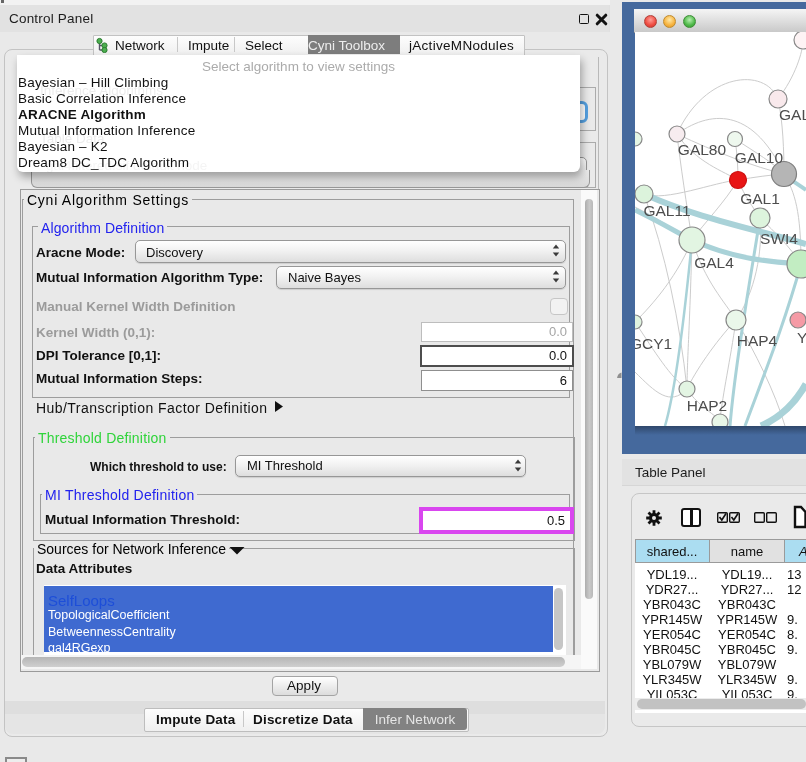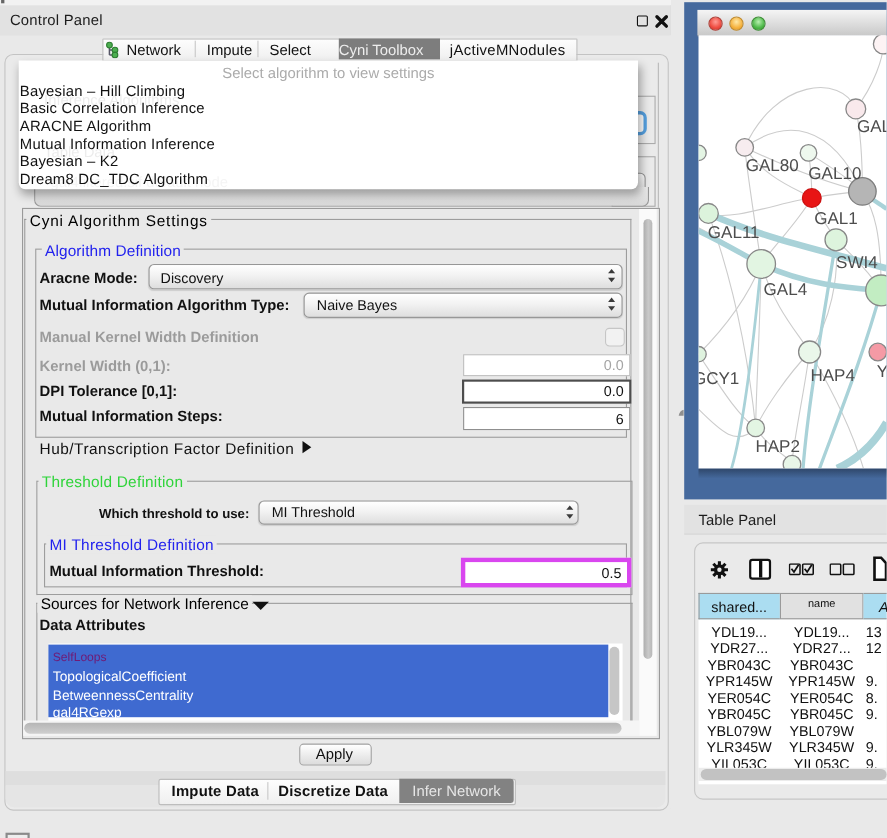--- a/index.html
+++ b/index.html
@@ -111,21 +111,21 @@
 
 <div class="gb" style="left:33px;top:548px;width:540px;height:109px;border-bottom:none;"></div>
 <div class="gt" style="left:34px;top:541px;font-size:14px;">Sources for Network Inference</div>
 <svg class="a" style="left:229px;top:546px" width="16" height="9" viewBox="0 0 16 9">
     <path d="M0.5 1 L15.5 1 L8 8.5 Z" fill="#111"></path>
   </svg>
 <div class="lbl" style="left:36px;top:561px;font-size:13.5px;font-weight:bold;">Data Attributes</div>
 
 <div class="a" style="left:44px;top:585px;width:522px;height:71px;background:#fff;"></div>
 <div class="a" style="left:44px;top:586px;width:509px;height:66px;background:#3f6ad0;"></div>
-<div class="lbl" style="left:48px;top:592px;font-size:11px;color:#701a75;">SelfLoops</div>
+<div class="lbl" style="left:48px;top:592px;font-size:15px;color:#1d4ed8;">SelfLoops</div>
 <div class="lbl" style="left:48px;top:608px;font-size:12.5px;color:#fff;">TopologicalCoefficient</div>
 <div class="lbl" style="left:48px;top:625px;font-size:12.5px;color:#fff;">BetweennessCentrality</div>
 <div class="lbl" style="left:48px;top:641px;font-size:12.5px;color:#fff;">gal4RGexp</div>
 <div class="a" style="left:554px;top:588px;width:9px;height:62px;background:#c6c6c6;border-radius:5px;"></div>
 
 <div class="a" style="left:581px;top:190px;width:16px;height:479px;background:#fafafa;"></div>
 <div class="a" style="left:585px;top:199px;width:8px;height:400px;background:linear-gradient(90deg,#adadad,#c9c9c9 55%,#b8b8b8);border-radius:4px;"></div>
 <div class="a" style="left:21px;top:655px;width:560px;height:14px;background:#f5f5f5;"></div>
 <div class="a" style="left:22px;top:657px;width:543px;height:10px;background:linear-gradient(#b5b5b5,#cfcfcf);border-radius:5px;"></div>
 
@@ -254,21 +254,21 @@
 </svg>
 <svg class="a" style="left:793px;top:505px" width="13" height="24" viewBox="0 0 13 24">
 <path d="M2 2 H8 L12.5 7 V22 H2 Z" fill="#fff" stroke="#111" stroke-width="2.4"></path>
 </svg>
 
 <div class="a" style="left:635px;top:539px;width:171px;height:174px;background:#fff;"></div>
 <div class="a" style="left:635px;top:539px;width:74px;height:24px;background:#abddf1;border:1px solid #9a9a9a;border-right:none;box-sizing:border-box;"></div>
 <div class="a" style="left:709px;top:539px;width:76px;height:24px;background:#e1e1e1;border:1px solid #9a9a9a;box-sizing:border-box;"></div>
 <div class="a" style="left:785px;top:539px;width:21px;height:24px;background:#abddf1;border-top:1px solid #9a9a9a;border-bottom:1px solid #9a9a9a;box-sizing:border-box;"></div>
 <div class="lbl" style="left:635px;top:544px;width:74px;text-align:center;font-size:13px;">shared...</div>
-<div class="lbl" style="left:709px;top:544px;width:76px;text-align:center;font-size:10px;">name</div>
+<div class="lbl" style="left:709px;top:544px;width:76px;text-align:center;font-size:13px;">name</div>
 <div class="lbl" style="left:799px;top:544px;font-size:13px;font-style:italic;">A</div>
 <div id="rows">
     <div class="lbl" style="left:635px;top:566.5px;width:74px;text-align:center;font-size:13px;">YDL19...</div>
     <div class="lbl" style="left:709px;top:566.5px;width:76px;text-align:center;font-size:13px;">YDL19...</div>
     <div class="lbl" style="left:787px;top:566.5px;font-size:13px;">13</div>
     <div class="lbl" style="left:635px;top:581.5px;width:74px;text-align:center;font-size:13px;">YDR27...</div>
     <div class="lbl" style="left:709px;top:581.5px;width:76px;text-align:center;font-size:13px;">YDR27...</div>
     <div class="lbl" style="left:787px;top:581.5px;font-size:13px;">12</div>
     <div class="lbl" style="left:635px;top:596.5px;width:74px;text-align:center;font-size:13px;">YBR043C</div>
     <div class="lbl" style="left:709px;top:596.5px;width:76px;text-align:center;font-size:13px;">YBR043C</div>
@@ -296,16 +296,16 @@
 <div class="a" style="left:635px;top:698px;width:171px;height:12px;background:#ececec;"></div>
 <div class="a" style="left:637px;top:699px;width:169px;height:10px;background:#c2c2c2;border-radius:5px;"></div>
 
 <div class="a" style="left:17px;top:55px;width:563px;height:117px;background:#fff;border-radius:0 0 6px 6px;box-shadow:2px 5px 9px rgba(0,0,0,.33);"></div>
 <div class="lbl" style="left:40px;top:83px;font-size:13.5px;color:rgba(120,120,120,0.14);">Inference Algorithms</div>
 <div class="lbl" style="left:40px;top:131px;font-size:13.5px;color:rgba(120,120,120,0.14);">Table Data</div>
 <div class="lbl" style="left:46px;top:158px;font-size:13.5px;color:rgba(120,120,120,0.08);">gal4filtered.sif default node</div>
 <div class="lbl" style="left:17px;top:59px;width:563px;text-align:center;font-size:13.5px;color:#ababab;">Select algorithm to view settings</div>
 <div class="lbl" style="left:18px;top:75px;font-size:13.5px;letter-spacing:.2px;">Bayesian – Hill Climbing</div>
 <div class="lbl" style="left:18px;top:91px;font-size:13.5px;letter-spacing:.2px;">Basic Correlation Inference</div>
-<div class="lbl" style="left:18px;top:107px;font-size:13.5px;letter-spacing:.2px;font-weight:normal;">ARACNE Algorithm</div>
+<div class="lbl" style="left:18px;top:107px;font-size:13.5px;letter-spacing:.2px;font-weight:bold;">ARACNE Algorithm</div>
 <div class="lbl" style="left:18px;top:123px;font-size:13.5px;letter-spacing:.2px;">Mutual Information Inference</div>
 <div class="lbl" style="left:18px;top:139px;font-size:13.5px;letter-spacing:.2px;">Bayesian – K2</div>
 <div class="lbl" style="left:18px;top:155px;font-size:13.5px;letter-spacing:.2px;">Dream8 DC_TDC Algorithm</div>
 
 </body></html>

